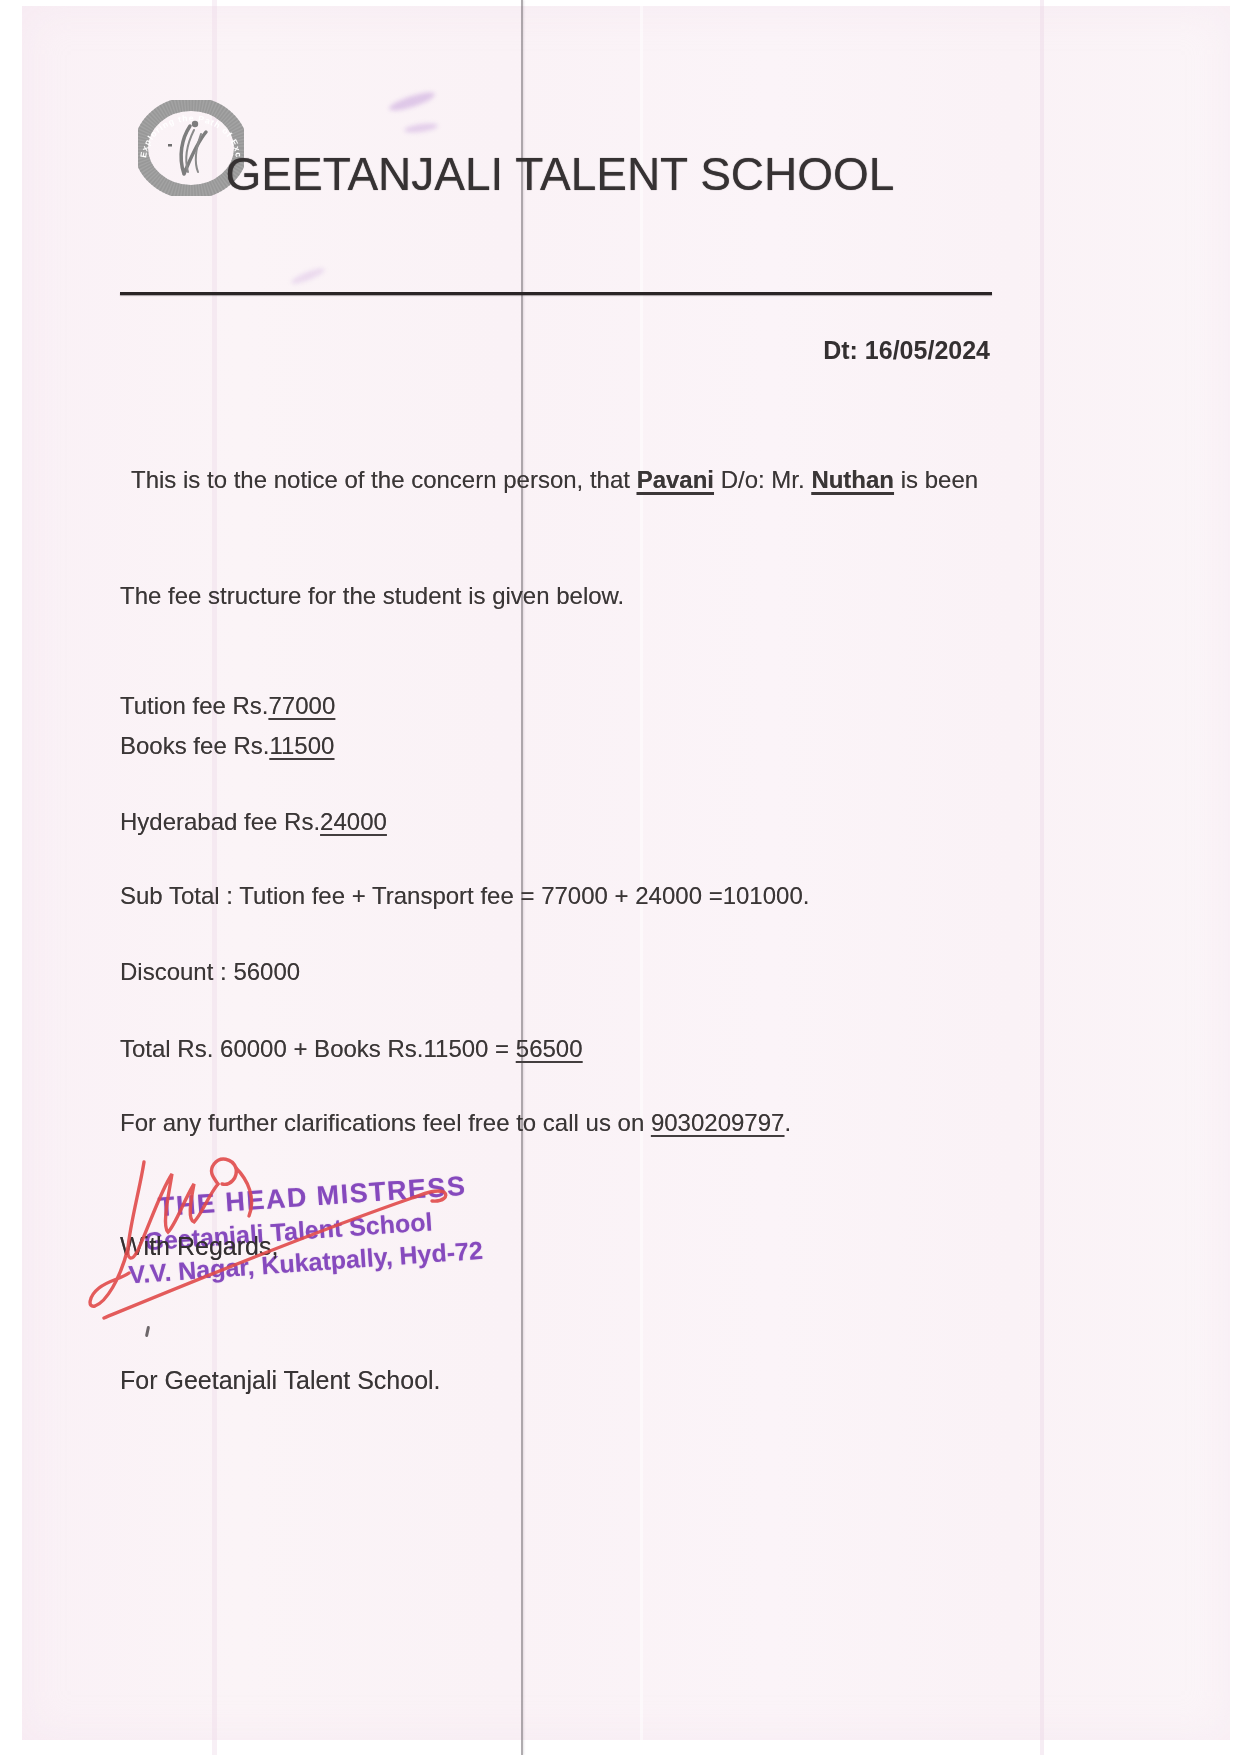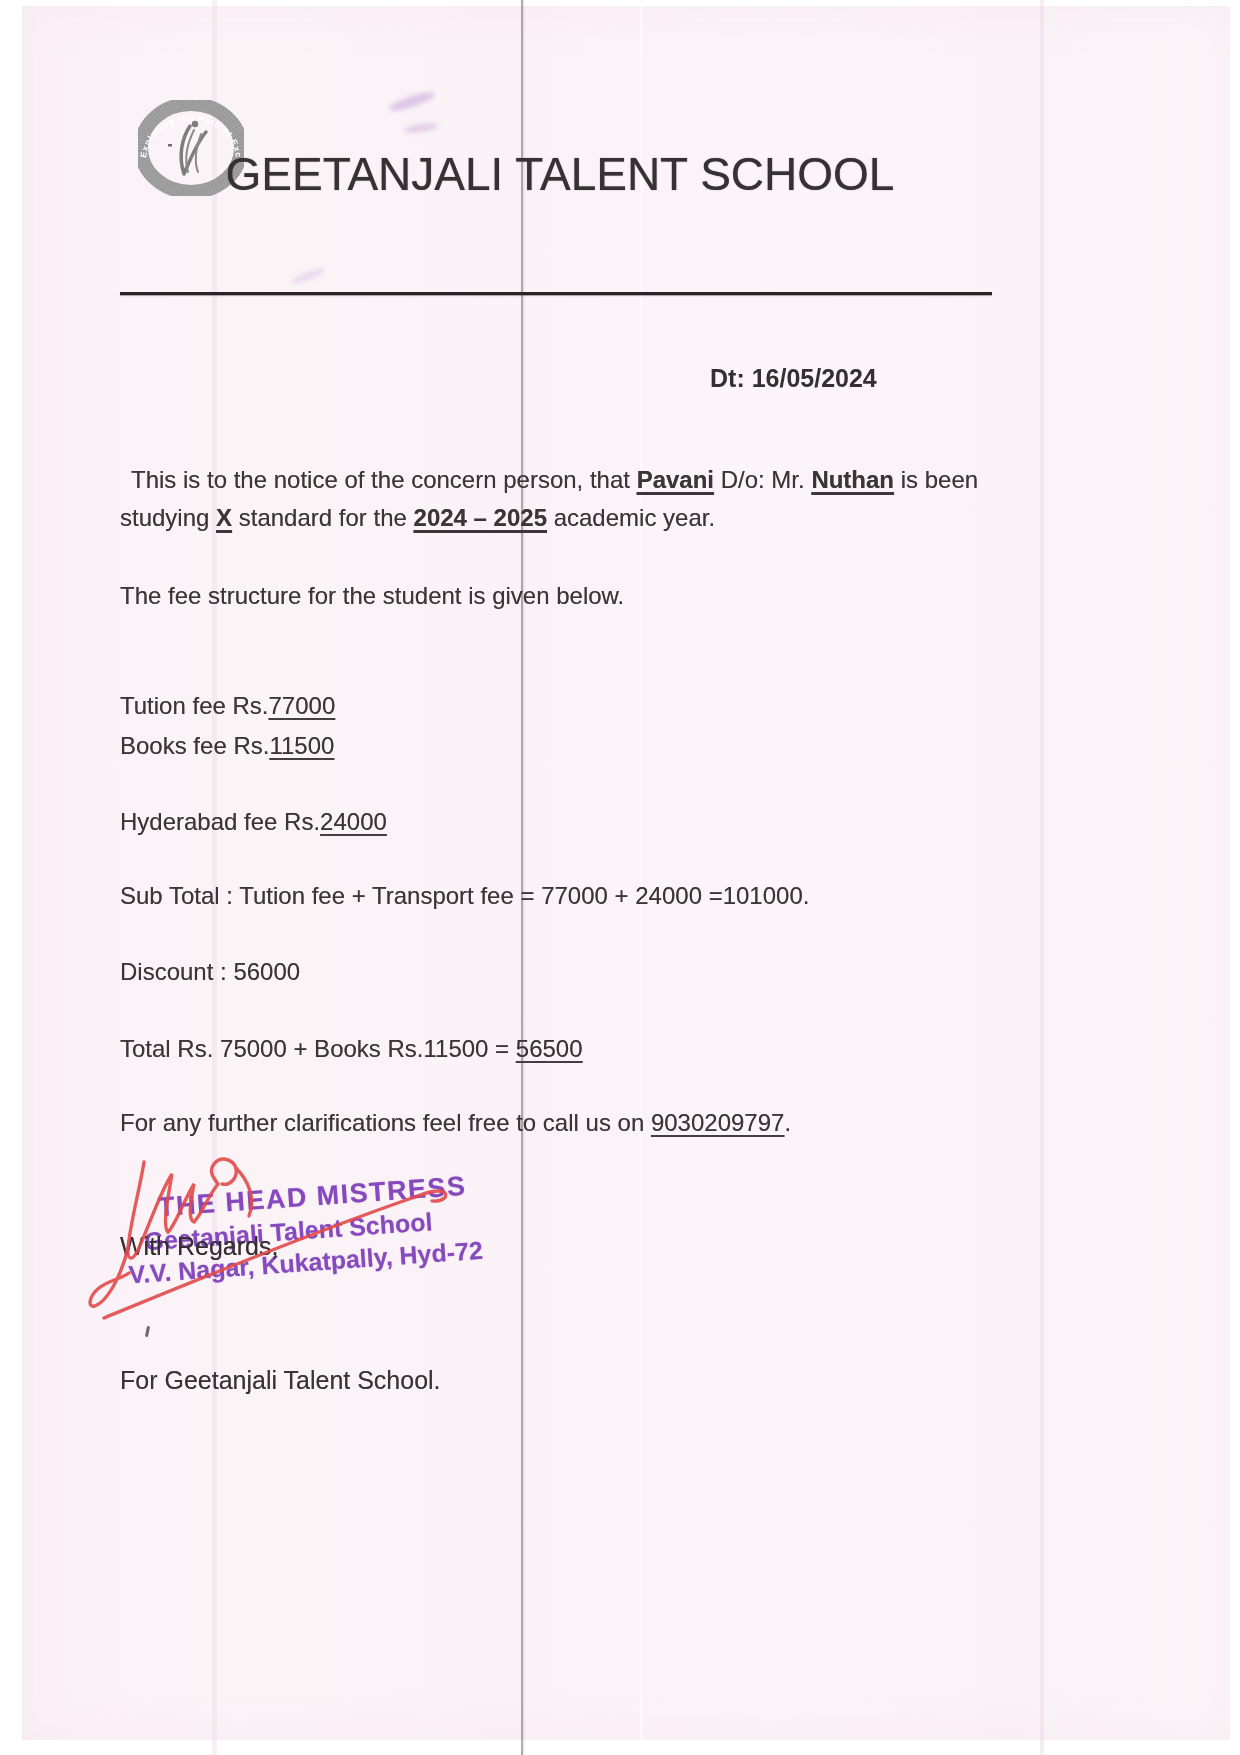--- a/index.html
+++ b/index.html
@@ -25,22 +25,22 @@
   .logo{position:absolute;left:138px;top:100px;width:106px;height:96px;}
   .school-title{position:absolute;left:120px;top:147px;width:880px;text-align:center;
                 font-size:46px;font-weight:400;letter-spacing:0px;color:#363233;
                 text-shadow:0 0 1px rgba(54,50,51,.8);white-space:nowrap;}
   .address-line{position:absolute;left:120px;top:221px;width:880px;text-align:center;
                 font-size:25px;font-weight:700;color:#3c3839;white-space:nowrap;}
   .phone-line{position:absolute;left:90px;top:260px;width:880px;text-align:center;
               font-size:20px;font-weight:700;color:#403c3d;white-space:nowrap;}
   .rule{position:absolute;left:120px;top:292px;width:872px;height:3px;background:#2a2526;
         box-shadow:0 1px 1px rgba(42,37,38,.4);}
-  .date-line{position:absolute;left:710px;top:336px;width:280px;
-             font-size:25px;font-weight:700;color:#343031;white-space:nowrap;margin-top:28px;}
+  .date-line{position:absolute;left:710px;top:336px;width:280px;text-align:right;
+             font-size:25px;font-weight:700;color:#343031;white-space:nowrap;}
   
   .subject{position:absolute;left:120px;top:419px;width:800px;text-align:center;
            font-size:27px;font-weight:700;color:#393536;white-space:nowrap;}
   .bline{position:absolute;font-size:24px;color:#3a3636;white-space:nowrap;
          text-shadow:0 0 .5px rgba(58,54,54,.55);}
   .l-intro1{left:131px;top:466px;}
   .l-intro2{left:120px;top:504px;}
   .l-feeintro{left:120px;top:582px;}
   .l-tuition{left:120px;top:668px;margin-top:24px;}
   .l-books{left:120px;top:732px;}
@@ -99,35 +99,34 @@
   </svg>
 
   <div class="school-title">GEETANJALI TALENT SCHOOL</div>
   <div class="rule"></div>
 
   <div class="date-line">Dt: 16/05/2024</div>
 
 
   <div class="bline l-intro1"><span>This is to the notice of the concern person, that </span><span class="bu">Pavani</span><span> D/o: Mr. </span><span class="bu">Nuthan</span><span> is been</span></div>
 
-  <div class="bline l-intro2"><span>studying </span><span class="bu">X</span><span> standard for the </span><span class="bu">2024 – 2025</span><span> academic year.</span></div>
 
   <div class="bline l-feeintro">The fee structure for the student is given below.</div>
 
   <div class="bline l-tuition"><span>Tution fee Rs.</span><span class="u">77000</span></div>
 
   <div class="bline l-books"><span>Books fee Rs.</span><span class="u">11500</span></div>
 
   <div class="bline l-transport"><span>Hyderabad fee Rs.</span><span class="u">24000</span></div>
 
   <div class="bline l-subtotal">Sub Total : Tution fee + Transport fee = 77000 + 24000 =101000.</div>
 
   <div class="bline l-discount">Discount : 56000</div>
 
-  <div class="bline l-total"><span>Total Rs. 75000 + Books Rs.11500 = </span><span class="u">56500</span></div>
+  <div class="bline l-total"><span>Total Rs. 60000 + Books Rs.11500 = </span><span class="u">56500</span></div>
 
   <div class="bline l-clarify"><span>For any further clarifications feel free to call us on </span><span class="u">9030209797</span><span>.</span></div>
 
   <div class="stamp">
     <div class="s1">THE HEAD MISTRESS</div>
     <div class="s2">Geetanjali Talent School</div>
     <div class="s3">V.V. Nagar, Kukatpally, Hyd-72</div>
   </div>
 
   <div class="regards">With Regards,</div>

